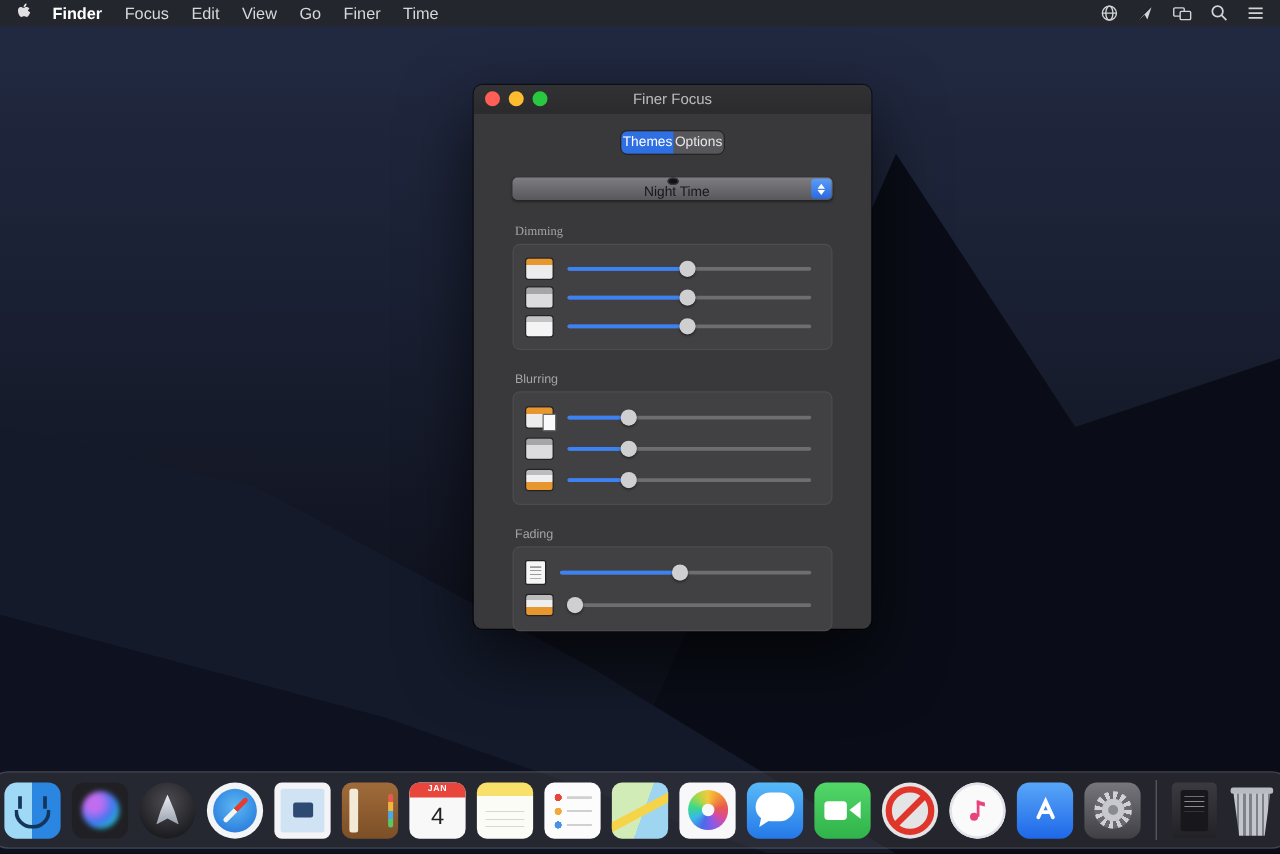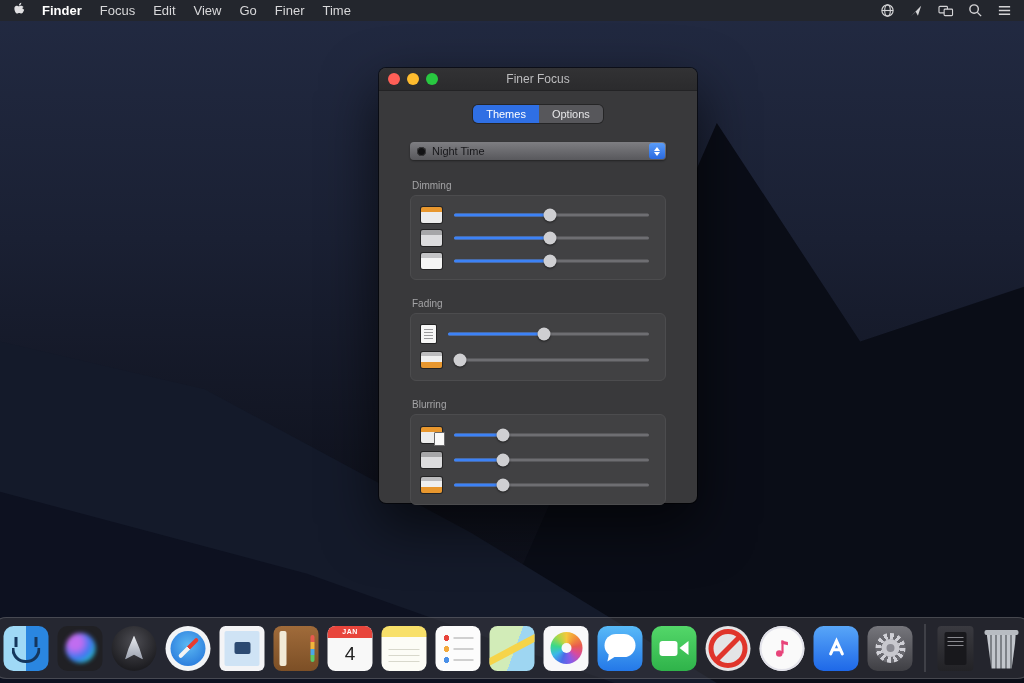--- a/index.html
+++ b/index.html
@@ -31,38 +31,38 @@
     border-bottom:1px solid #232325;}
   .lights{position:absolute;left:9px;top:0;bottom:0;display:flex;align-items:center;gap:7px;}
   .light{width:12px;height:12px;border-radius:50%;}
   .light.red{background:#ff5f57;}
   .light.yellow{background:#febc2e;}
   .light.green{background:#28c840;}
   .wtitle{flex:1;text-align:center;font-size:12px;color:#bdbdbf;}
   .wcontent{padding:0 31px;}
   .tabsrow{display:flex;justify-content:center;margin-top:14px;}
   .seg{display:flex;border-radius:5px;overflow:hidden;box-shadow:0 0 0 1px rgba(0,0,0,.35);}
-  .seg-btn{border:none;margin:0;padding:0 13px;height:18px;font-size:11px;
+  .seg-btn{border:none;margin:0;padding:0 1px;height:18px;font-size:11px;
     font-family:"Liberation Sans",sans-serif;background:#57575b;color:#e6e6e8;cursor:default;}
   .seg-btn.sel{background:#2f6fe4;color:#fff;}
   
   .popup{margin-top:19px;height:18px;border-radius:4px;position:relative;
     display:flex;align-items:center;padding-left:7px;
     background:linear-gradient(#7e7e82,#58585c);color:#17171a;font-size:11px;
-    box-shadow:0 1px 2px rgba(0,0,0,.4);}
+    box-shadow:0 1px 2px rgba(0,0,0,.4);flex-direction:column;}
   .theme-dot{width:9px;height:9px;border-radius:50%;background:#121214;
     box-shadow:inset 0 0 0 1px #3a3a3c;margin-right:6px;}
   .popup-arrows{position:absolute;right:1px;top:1px;bottom:1px;width:16px;border-radius:3px;
     background:linear-gradient(#5a9cf8,#2a6ae0);display:flex;flex-direction:column;
     align-items:center;justify-content:center;gap:1px;}
   .tri-up{width:0;height:0;border:3px solid transparent;border-bottom:4px solid #fff;}
   .tri-down{width:0;height:0;border:3px solid transparent;border-top:4px solid #fff;}
   
   .section{margin-top:18px;}
-  .section.s1{margin-top:20px;}
+  .section.s1{margin-top:20px;font-family:Liberation Serif, serif;}
   .sec-label{font-size:10px;color:#a4a4a6;margin:0 0 4px 2px;}
   .gbox{background:#414143;border:1px solid #4c4c4e;border-radius:6px;
     padding:7px 14px 7px 10px;box-sizing:border-box;}
   .srow{display:flex;align-items:center;gap:12px;}
   .s1 .srow{height:23px;}
   .s2 .srow{height:26px;}
   .s3 .srow{height:25px;}
   
   .row-icon{width:21px;height:16px;border-radius:2px;flex:none;position:relative;
     box-shadow:0 0 0 1px rgba(0,0,0,.45);}
@@ -287,64 +287,64 @@
             <span class="row-icon v-light"></span>
             <div class="slider" style="--val: 49%;">
               <div class="track"></div>
               <div class="fill"></div>
               <div class="thumb"></div>
             </div>
           </div>
         </div>
       </div>
 
+      <div class="section s3">
+        <div class="sec-label">Blurring</div>
+        <div class="gbox">
+          <div class="srow">
+            <span class="row-icon v-win-doc"></span>
+            <div class="slider" style="--val: 25%;">
+              <div class="track"></div>
+              <div class="fill"></div>
+              <div class="thumb"></div>
+            </div>
+          </div>
+          <div class="srow">
+            <span class="row-icon v-gray"></span>
+            <div class="slider" style="--val: 25%;">
+              <div class="track"></div>
+              <div class="fill"></div>
+              <div class="thumb"></div>
+            </div>
+          </div>
+          <div class="srow">
+            <span class="row-icon v-orange-bottom"></span>
+            <div class="slider" style="--val: 25%;">
+              <div class="track"></div>
+              <div class="fill"></div>
+              <div class="thumb"></div>
+            </div>
+          </div>
+        </div>
+      </div>
+
       <div class="section s2">
         <div class="sec-label">Fading</div>
         <div class="gbox">
           <div class="srow">
             <span class="row-icon v-doc"></span>
             <div class="slider" style="--val: 48%;">
               <div class="track"></div>
               <div class="fill"></div>
               <div class="thumb"></div>
             </div>
           </div>
           <div class="srow">
             <span class="row-icon v-orange-bottom"></span>
             <div class="slider" style="--val: 3%;">
-              <div class="track"></div>
-              <div class="fill"></div>
-              <div class="thumb"></div>
-            </div>
-          </div>
-        </div>
-      </div>
-
-      <div class="section s3">
-        <div class="sec-label">Blurring</div>
-        <div class="gbox">
-          <div class="srow">
-            <span class="row-icon v-win-doc"></span>
-            <div class="slider" style="--val: 25%;">
-              <div class="track"></div>
-              <div class="fill"></div>
-              <div class="thumb"></div>
-            </div>
-          </div>
-          <div class="srow">
-            <span class="row-icon v-gray"></span>
-            <div class="slider" style="--val: 25%;">
-              <div class="track"></div>
-              <div class="fill"></div>
-              <div class="thumb"></div>
-            </div>
-          </div>
-          <div class="srow">
-            <span class="row-icon v-orange-bottom"></span>
-            <div class="slider" style="--val: 25%;">
               <div class="track"></div>
               <div class="fill"></div>
               <div class="thumb"></div>
             </div>
           </div>
         </div>
       </div>
     </div>
   </div>
 

